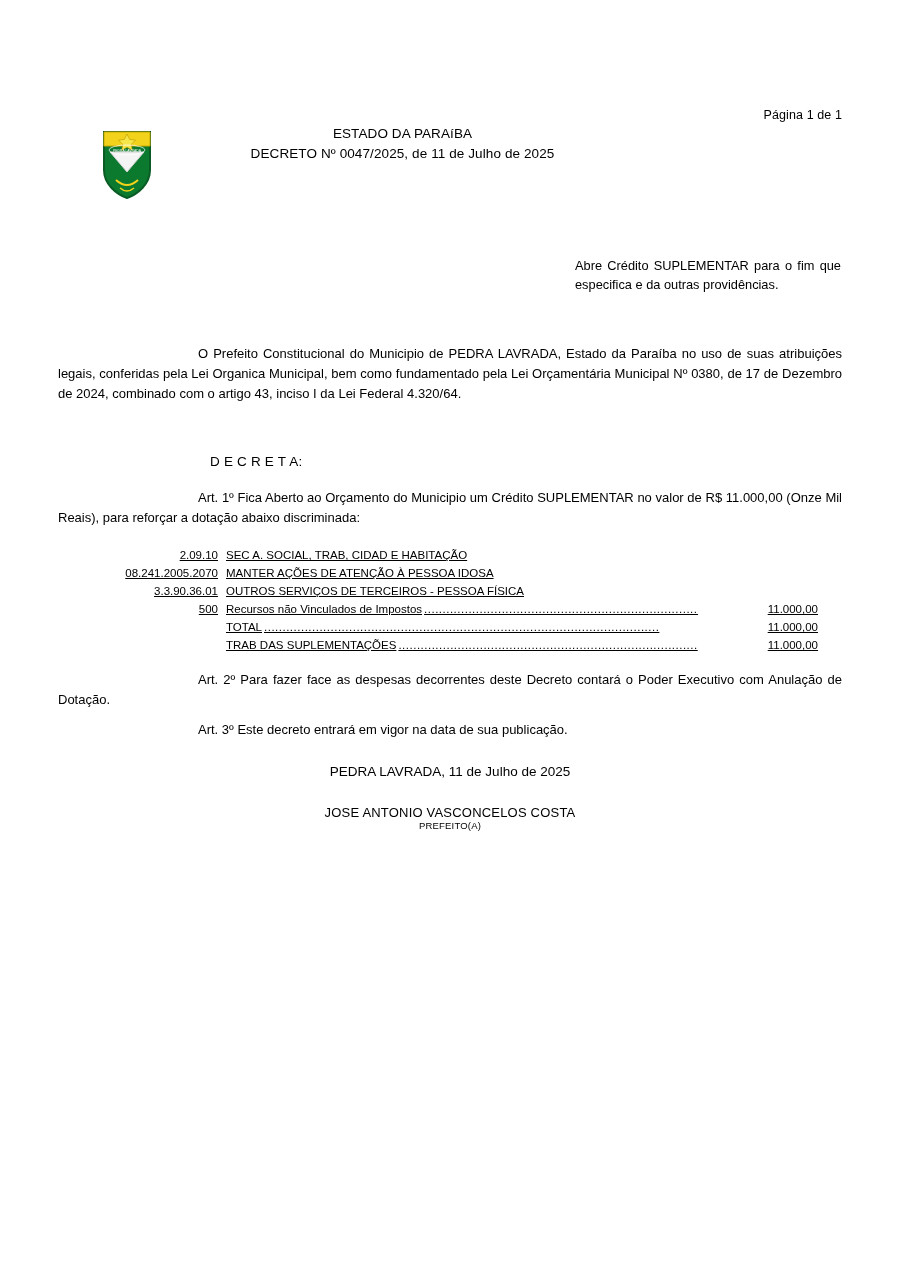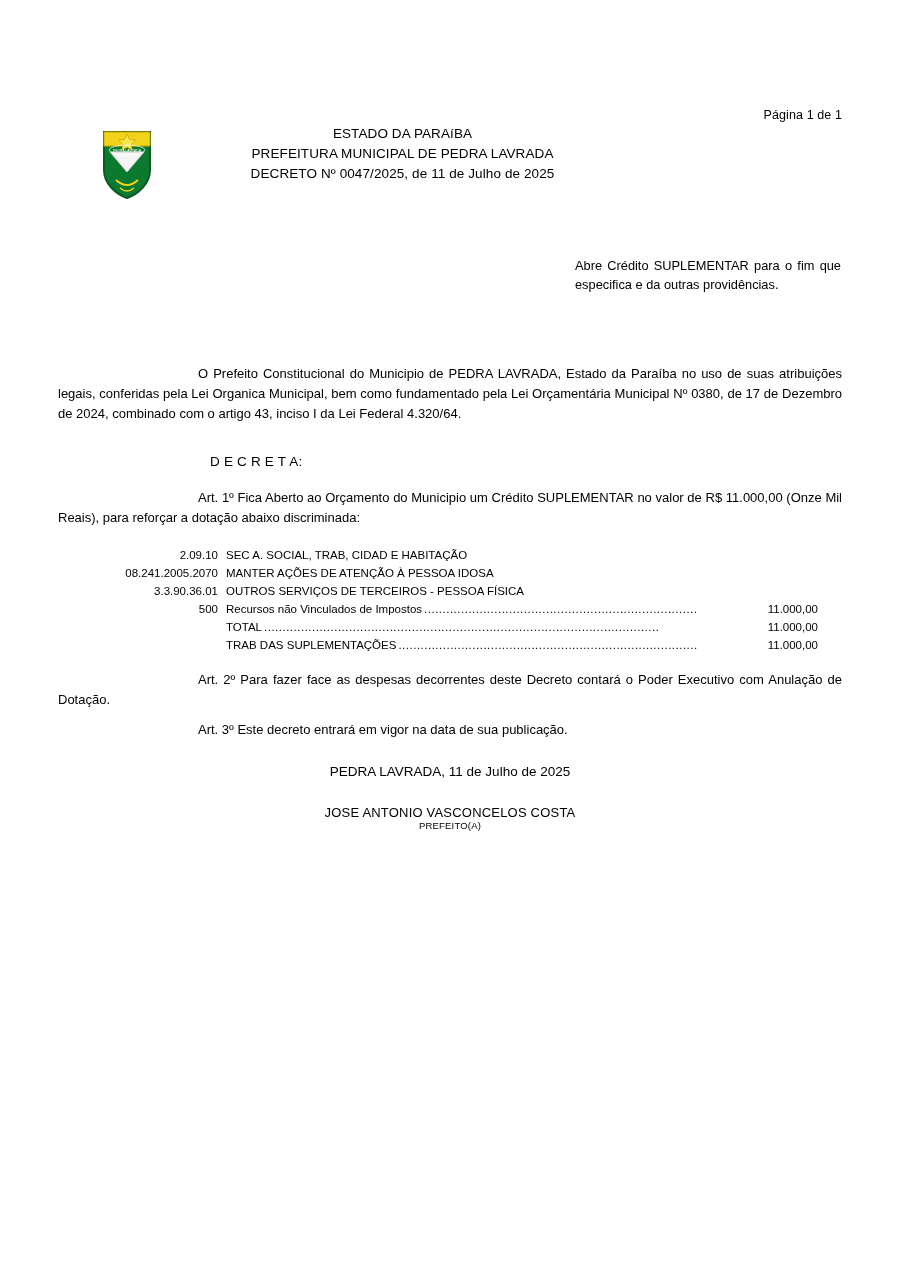--- a/index.html
+++ b/index.html
@@ -60,41 +60,42 @@
   }
   .body-text {
     position: absolute;
     left: 58px;
     width: 784px;
     font-size: 13px;
     line-height: 20px;
     text-align: justify;
     text-align-last: left;
   }
-  #para-intro { top: 364px; }
+  #para-intro { top: 344px; }
   #decreta { top: 452px; left: 58px; width: 784px; font-size: 13.5px; letter-spacing: 0.2px; }
   #decreta .indent { padding-left: 152px; }
   #para-art1 { top: 488px; }
   #para-art2 { top: 670px; }
   #para-art3 { top: 720px; }
   .indent-first {
     text-indent: 140px;
   }
   .budget {
     position: absolute;
     top: 546px;
     left: 58px;
     width: 784px;
     font-size: 11.5px;
     line-height: 18px;
   }
   .budget-row {
     display: flex;
     align-items: center;
     white-space: nowrap;
+    text-decoration: underline;
   }
   .code {
     display: inline-block;
     width: 160px;
     text-align: right;
     padding-right: 8px;
     flex: 0 0 auto;
   }
   .desc {
     flex: 0 0 auto;
@@ -148,21 +149,20 @@
       <path d="M10 26 H44 L27 46 Z" fill="#f4f4f4" stroke="#cfcfcf" stroke-width="1"></path>
       <ellipse cx="27" cy="24" rx="18" ry="5" fill="none" stroke="#ffffff" stroke-width="0.7"></ellipse>
       <text x="27" y="26" font-size="3.4" fill="#ffffff" text-anchor="middle" font-family="Liberation Sans, sans-serif">PEDRA LAVRADA</text>
       <path d="M16 54 q11 10 22 0" fill="none" stroke="#f2d21a" stroke-width="2"></path>
       <path d="M20 62 q7 6 14 0" fill="none" stroke="#f2d21a" stroke-width="1.6"></path>
     </svg>
   </div>
 
   <div class="header-block">
     <div class="header-line">ESTADO  DA PARAíBA</div>
-    <div class="header-line">PREFEITURA MUNICIPAL DE PEDRA LAVRADA</div>
     <div class="header-line">DECRETO Nº 0047/2025, de 11 de Julho de 2025</div>
   </div>
 
   <div class="summary">Abre Crédito SUPLEMENTAR para o fim que especifica e da outras providências.</div>
 
   <div class="body-text indent-first" id="para-intro">O Prefeito Constitucional do Municipio de PEDRA LAVRADA, Estado da Paraíba no uso de suas atribuições legais, conferidas pela Lei Organica Municipal, bem como fundamentado pela Lei Orçamentária Municipal Nº 0380, de 17 de Dezembro de 2024, combinado com o artigo 43, inciso I da Lei Federal 4.320/64.</div>
 
   <div class="body-text" id="decreta">
     <span class="indent">D E C R E T A:</span>
   </div>

